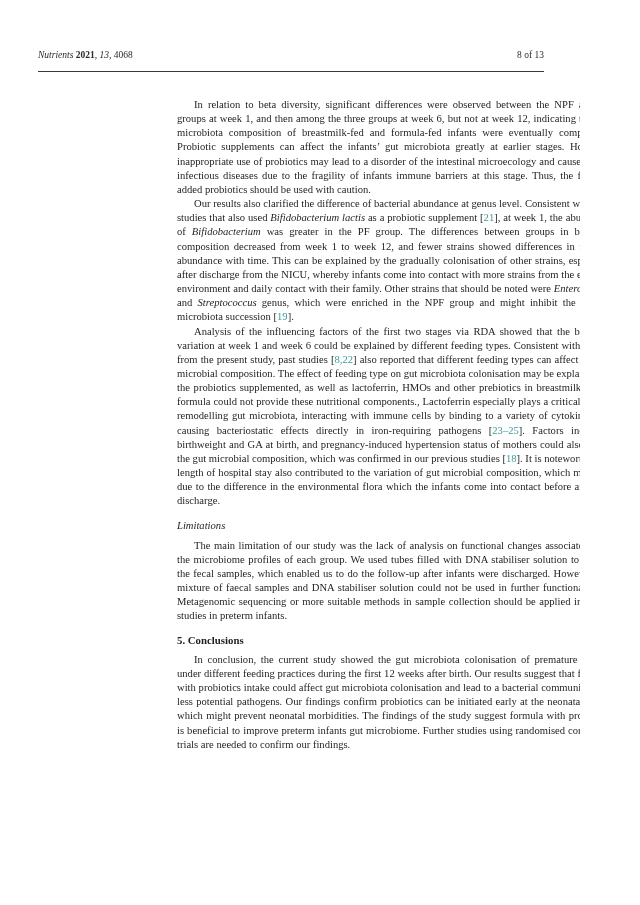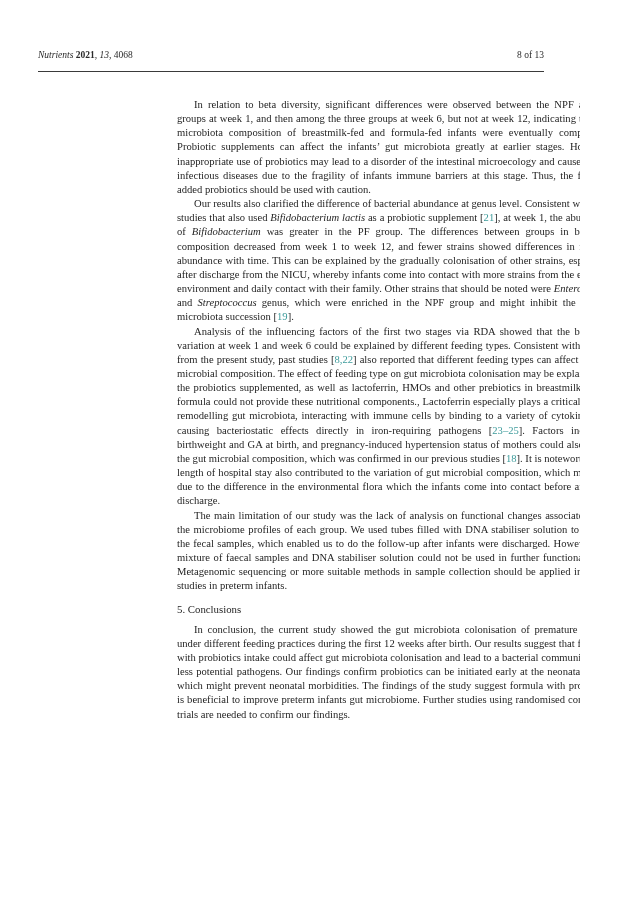--- a/index.html
+++ b/index.html
@@ -46,21 +46,21 @@
     color: #1e1e1e;
   }
   .body-col p {
     margin: 0;
   }
   .body-col p.indent {
     text-indent: 17px;
   }
   .body-col h2.h-bold {
     font-size: 10.8px;
-    font-weight: normal;
+    font-weight: bold;
     margin: 9px 0 6px 0;
     text-align: left;
   }
   .body-col h3.h-italic {
     font-size: 10.6px;
     font-style: italic;
     font-weight: normal;
     margin: 10px 0 6px 0;
     text-align: left;
   }
@@ -74,17 +74,18 @@
 <div class="page">
   <div class="running-header">
     <span><span class="seg-italic">Nutrients </span><span class="seg-bold">2021</span><span>, </span><span class="seg-italic">13</span><span>, 4068</span></span>
     <span>8 of 13</span>
   </div>
   <div class="header-rule"></div>
   <div class="body-col">
       <p class="indent"><span>In relation to beta diversity, significant differences were observed between the NPF and PF groups at week 1, and then among the three groups at week 6, but not at week 12, indicating that the microbiota composition of breastmilk-fed and formula-fed infants were eventually comparable. Probiotic supplements can affect the infants’ gut microbiota greatly at earlier stages. However, inappropriate use of probiotics may lead to a disorder of the intestinal microecology and cause severe infectious diseases due to the fragility of infants immune barriers at this stage. Thus, the formula added probiotics should be used with caution.</span></p>
       <p class="indent"><span>Our results also clarified the difference of bacterial abundance at genus level. Consistent with past studies that also used </span><span class="seg-italic">Bifidobacterium lactis</span><span> as a probiotic supplement [</span><span class="seg-citation">21</span><span>], at week 1, the abundance of </span><span class="seg-italic">Bifidobacterium</span><span> was greater in the PF group. The differences between groups in bacterial composition decreased from week 1 to week 12, and fewer strains showed differences in relative abundance with time. This can be explained by the gradually colonisation of other strains, especially after discharge from the NICU, whereby infants come into contact with more strains from the external environment and daily contact with their family. Other strains that should be noted were </span><span class="seg-italic">Enterococcus</span><span> and </span><span class="seg-italic">Streptococcus</span><span> genus, which were enriched in the NPF group and might inhibit the normal microbiota succession [</span><span class="seg-citation">19</span><span>].</span></p>
       <p class="indent"><span>Analysis of the influencing factors of the first two stages via RDA showed that the bacterial variation at week 1 and week 6 could be explained by different feeding types. Consistent with results from the present study, past studies [</span><span class="seg-citation">8,22</span><span>] also reported that different feeding types can affect the gut microbial composition. The effect of feeding type on gut microbiota colonisation may be explained by the probiotics supplemented, as well as lactoferrin, HMOs and other prebiotics in breastmilk, while formula could not provide these nutritional components., Lactoferrin especially plays a critical role in remodelling gut microbiota, interacting with immune cells by binding to a variety of cytokines and causing bacteriostatic effects directly in iron-requiring pathogens [</span><span class="seg-citation">23–25</span><span>]. Factors including birthweight and GA at birth, and pregnancy-induced hypertension status of mothers could also affect the gut microbial composition, which was confirmed in our previous studies [</span><span class="seg-citation">18</span><span>]. It is noteworthy that length of hospital stay also contributed to the variation of gut microbial composition, which might be due to the difference in the environmental flora which the infants come into contact before and post discharge.</span></p>
+      <h3 class="h-italic"><span>Limitations</span></h3>
       <p class="indent"><span>The main limitation of our study was the lack of analysis on functional changes associated with the microbiome profiles of each group. We used tubes filled with DNA stabiliser solution to collect the fecal samples, which enabled us to do the follow-up after infants were discharged. However, the mixture of faecal samples and DNA stabiliser solution could not be used in further functional tests. Metagenomic sequencing or more suitable methods in sample collection should be applied in future studies in preterm infants.</span></p>
       <h2 class="h-bold"><span>5. Conclusions</span></h2>
       <p class="indent"><span>In conclusion, the current study showed the gut microbiota colonisation of premature infants under different feeding practices during the first 12 weeks after birth. Our results suggest that formula with probiotics intake could affect gut microbiota colonisation and lead to a bacterial community with less potential pathogens. Our findings confirm probiotics can be initiated early at the neonatal stage, which might prevent neonatal morbidities. The findings of the study suggest formula with probiotics is beneficial to improve preterm infants gut microbiome. Further studies using randomised controlled trials are needed to confirm our findings.</span></p>
     </div>
 </div>
 
 </body></html>

